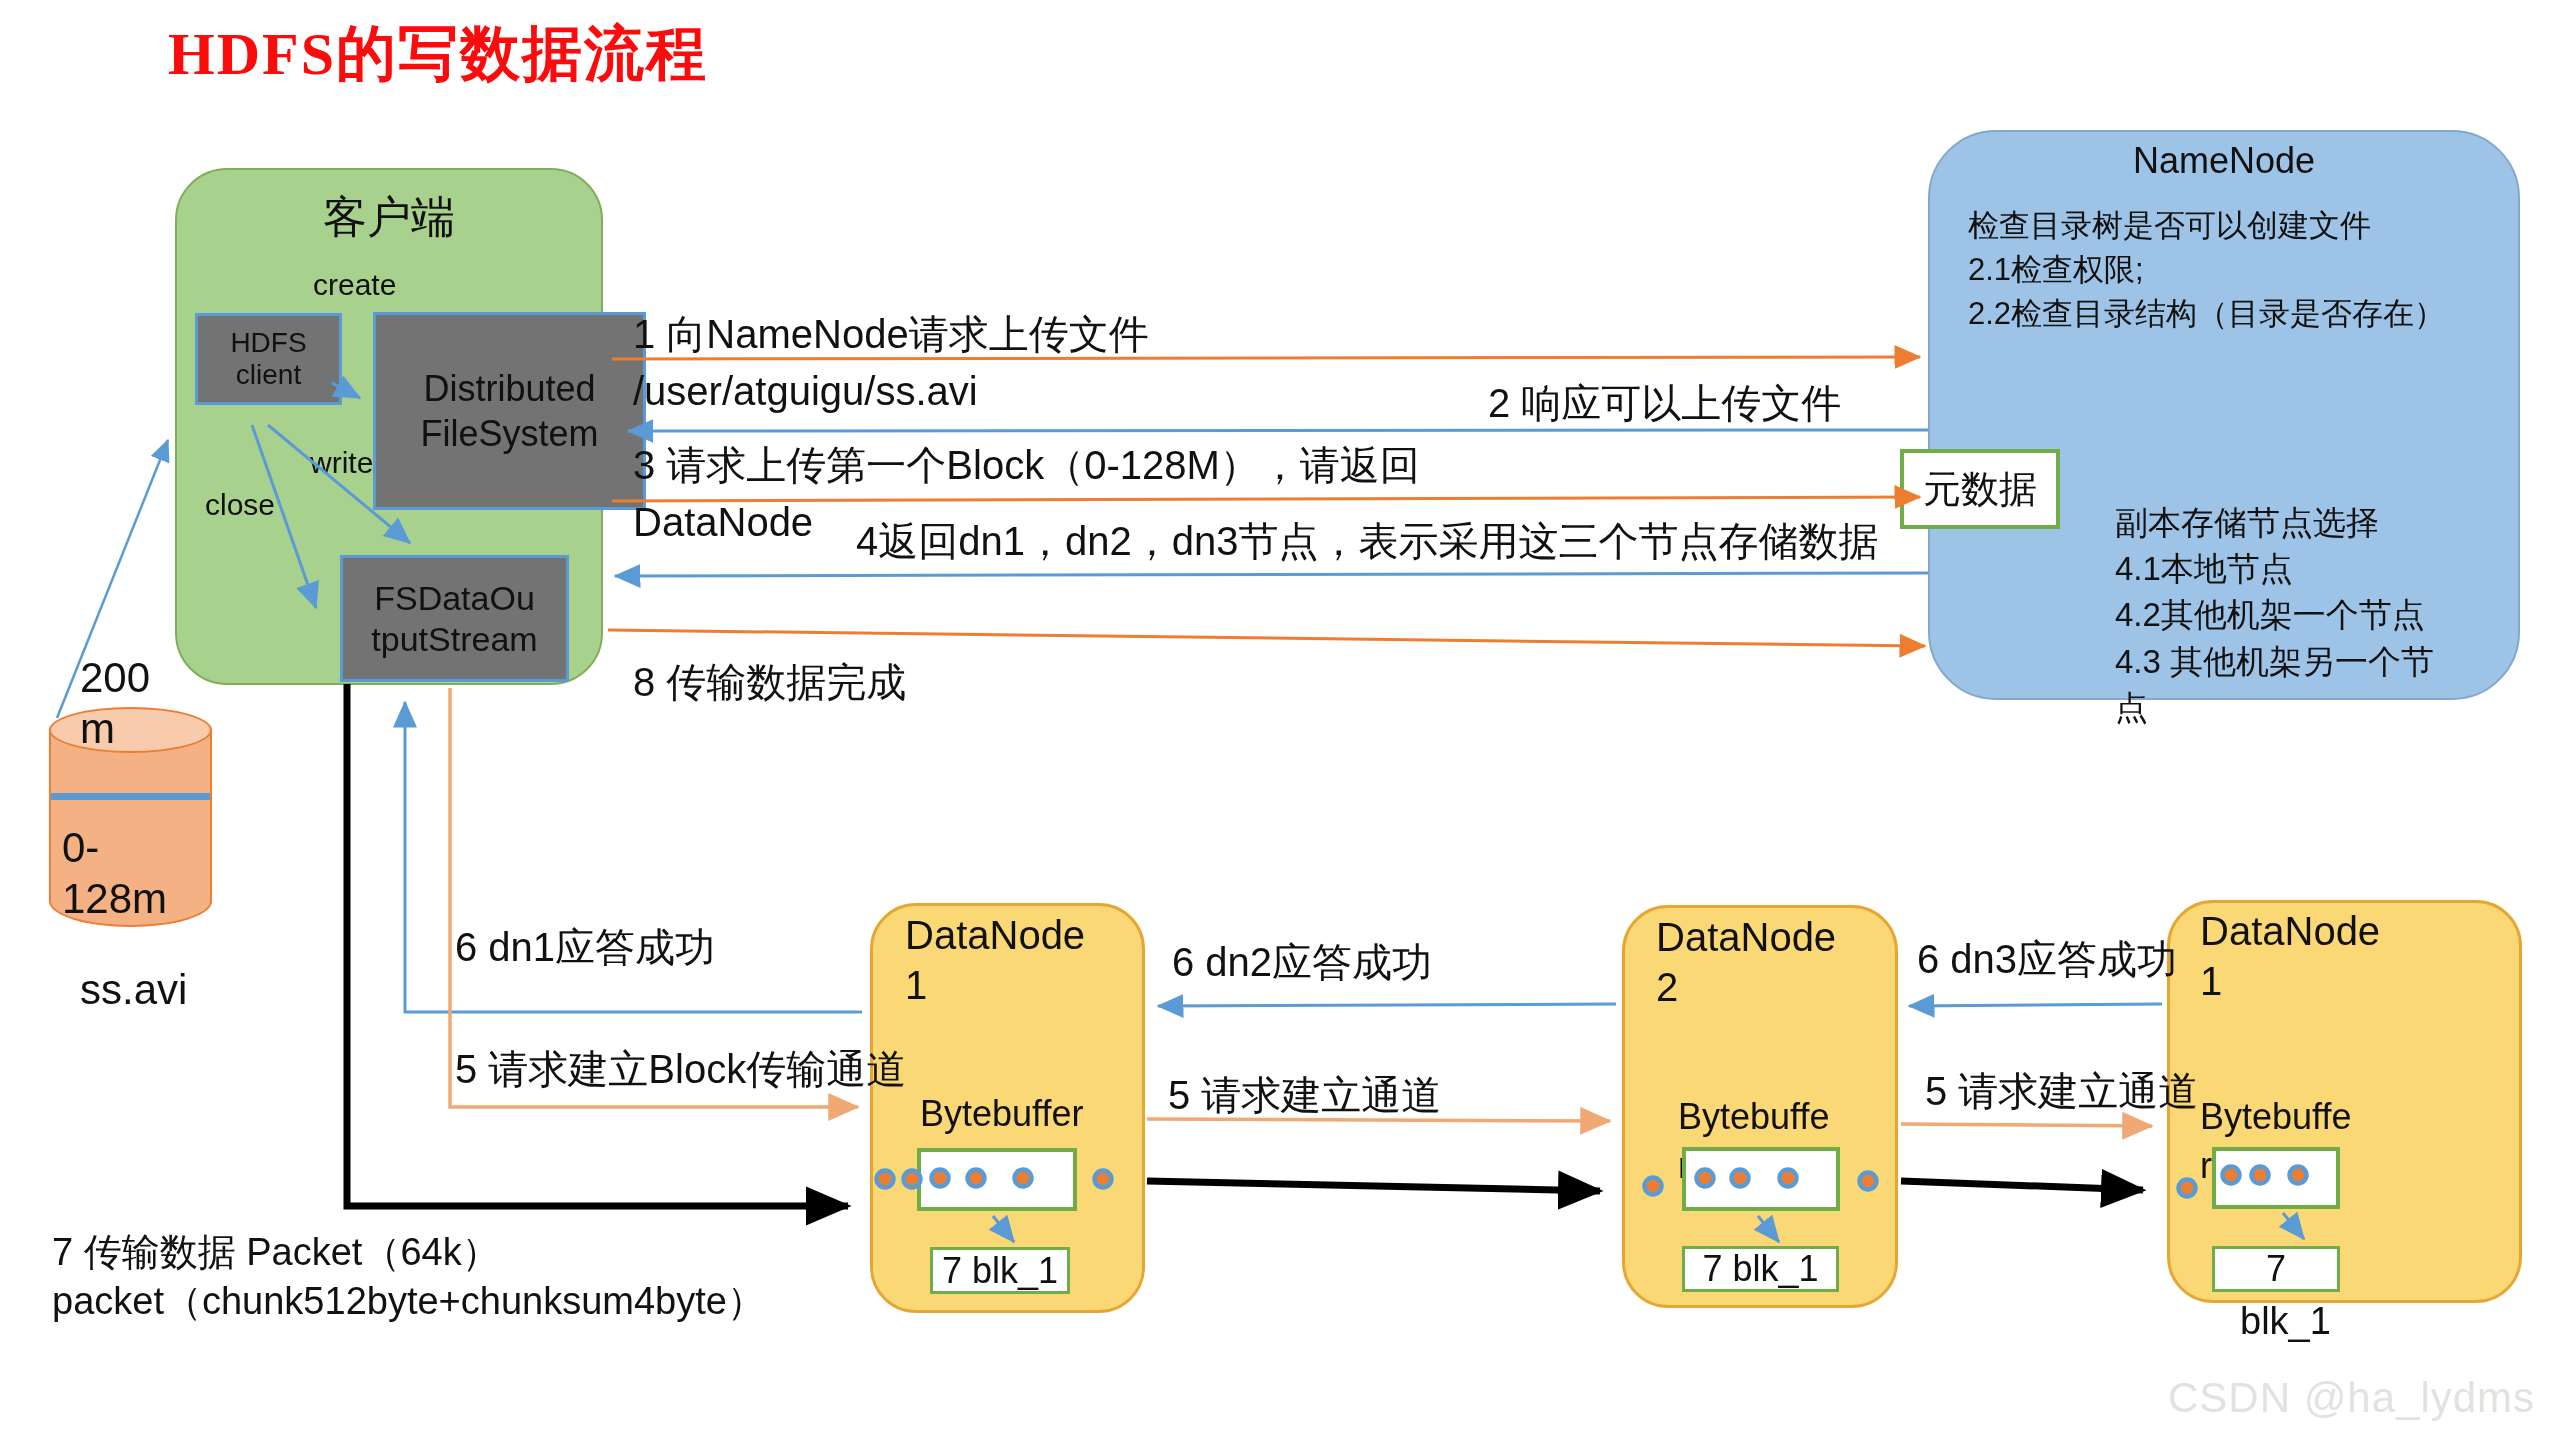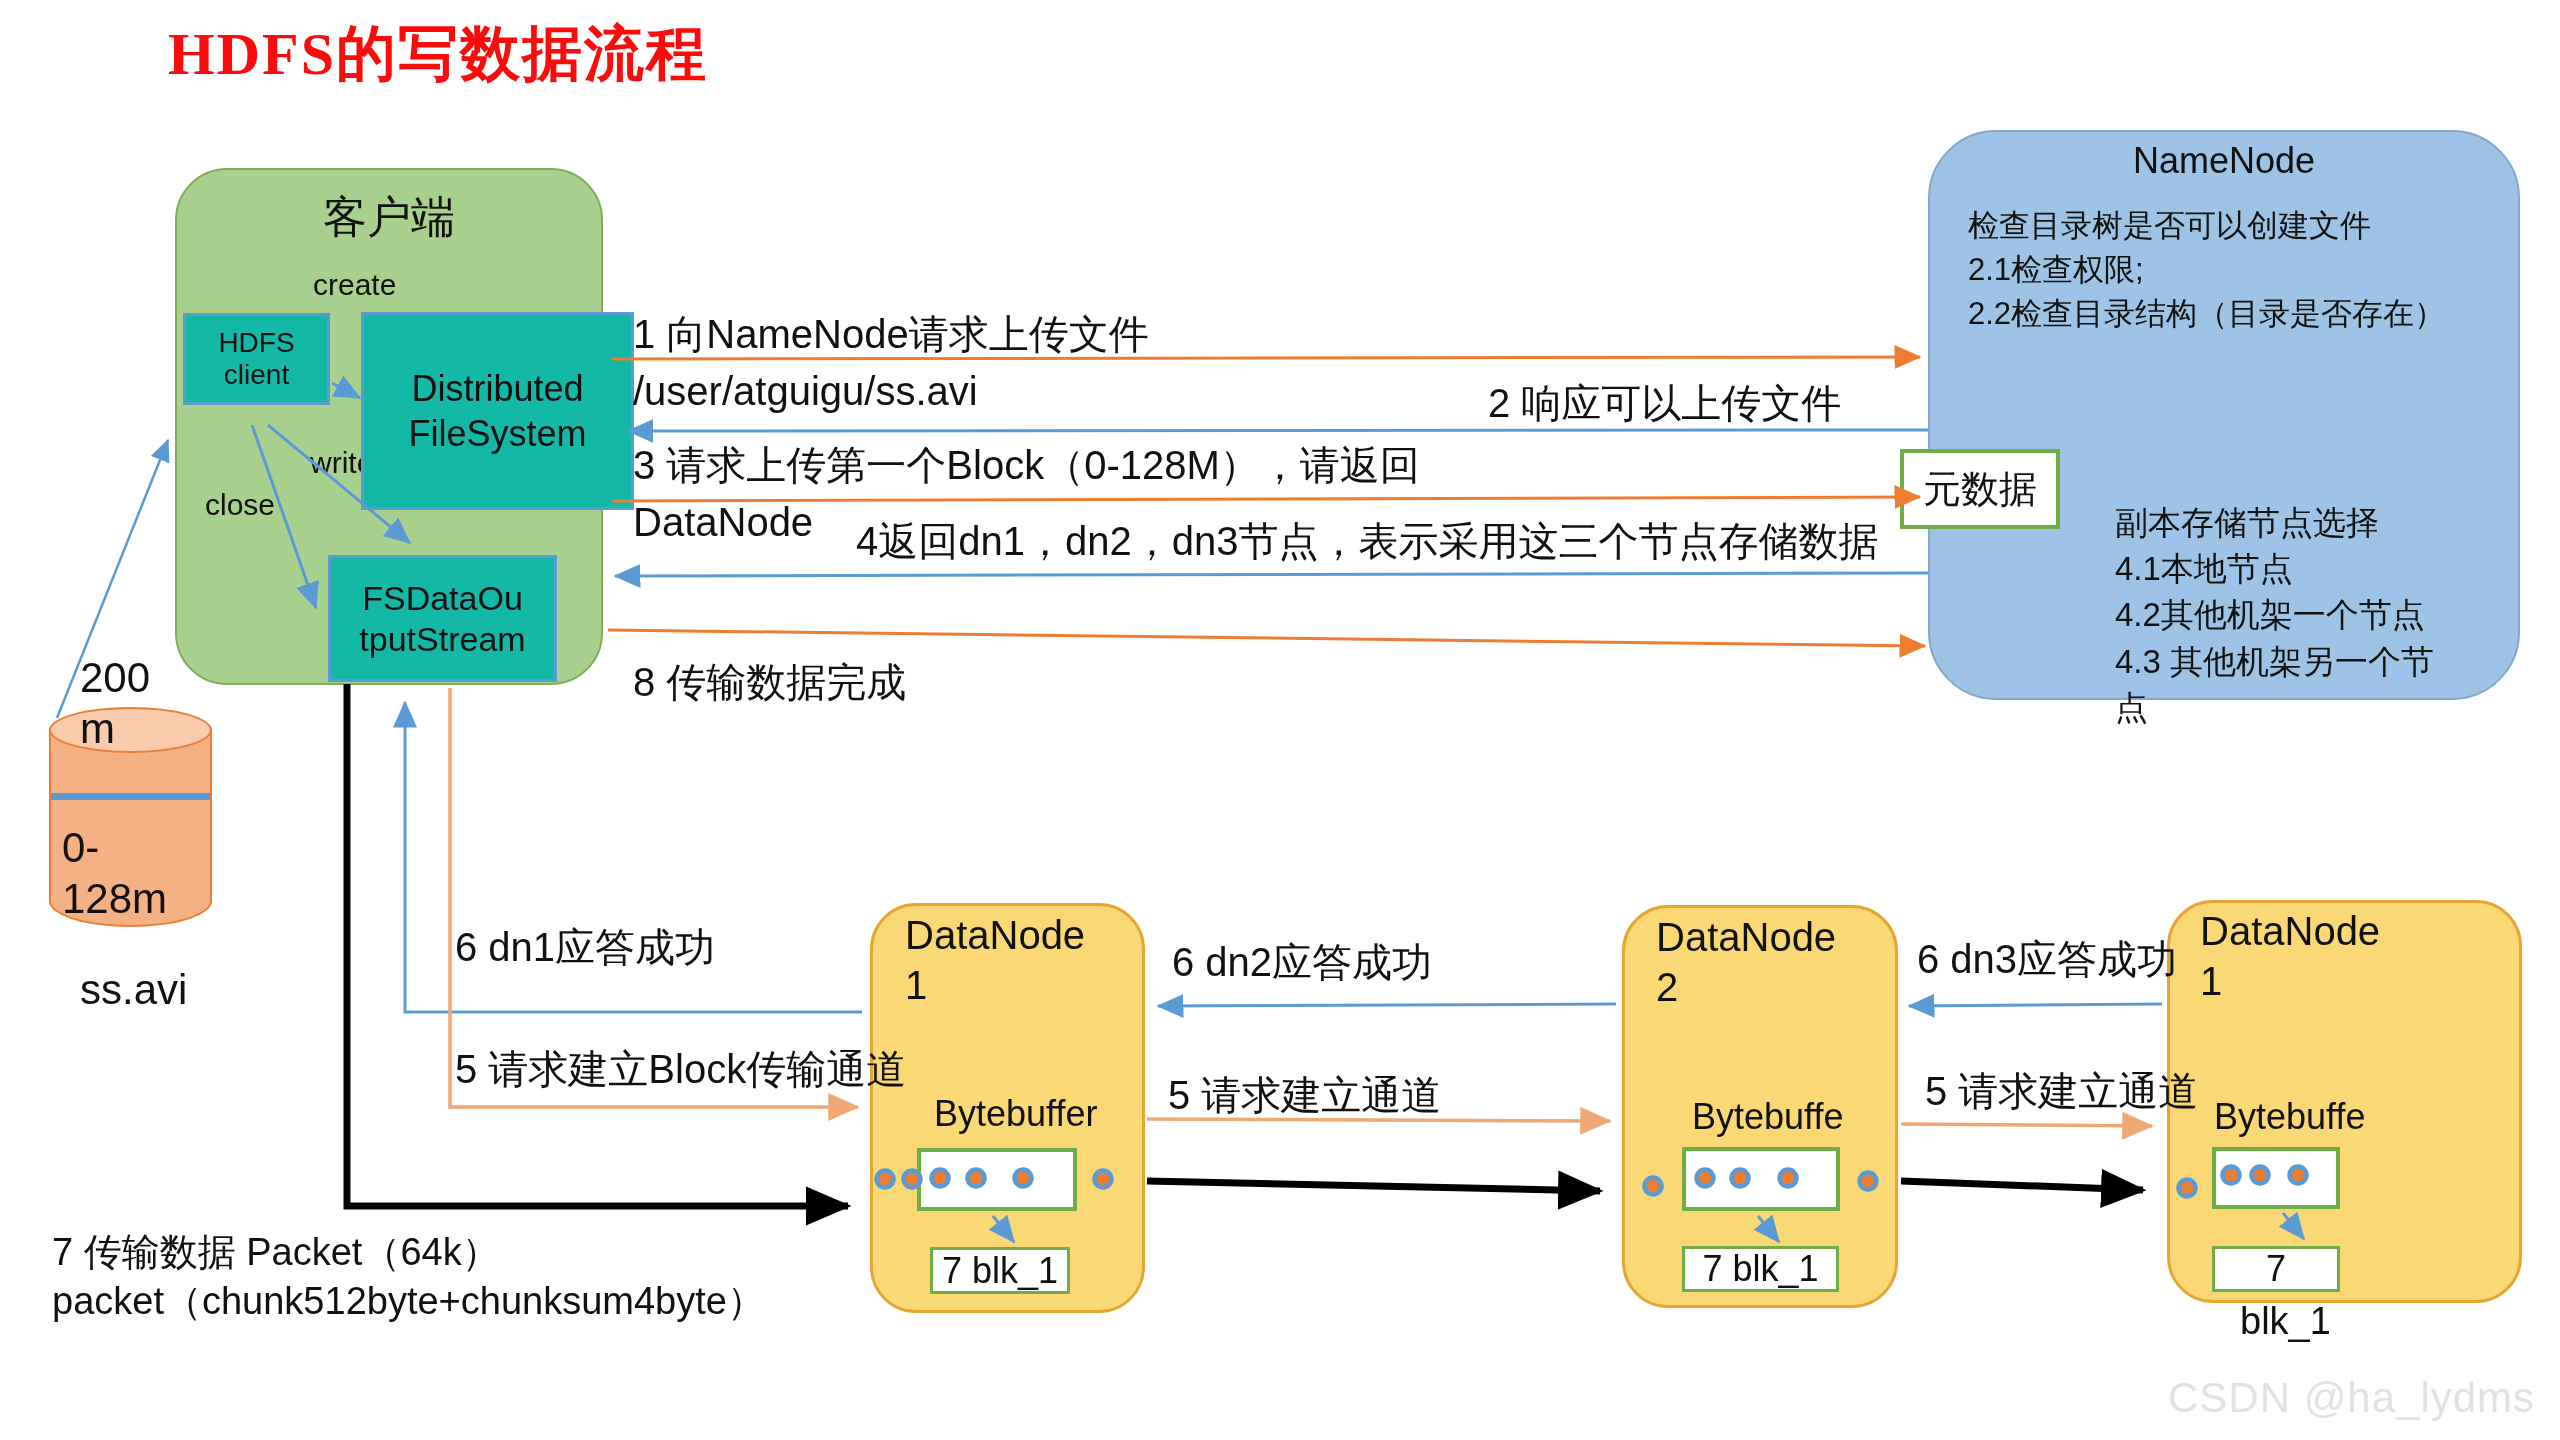--- a/index.html
+++ b/index.html
@@ -15,22 +15,22 @@
     font-family:"Liberation Serif","DejaVu Serif",serif;letter-spacing:2px;
   }
   
   #client-box{
     left:175px;top:168px;width:428px;height:517px;background:#a9d18e;
     border:2px solid #7fae58;border-radius:52px;box-sizing:border-box;
   }
   #client-title{left:175px;top:188px;width:428px;text-align:center;font-size:44px;color:#111;}
   .small-green-label{font-size:30px;color:#111;}
   .white-blue-box{
-    background:#14b8a6;border:3px solid #5b9bd5;box-sizing:border-box;
-    display:flex;align-items:center;justify-content:center;text-align:center;color:#111;
+    background:#737373;border:3px solid #5b9bd5;box-sizing:border-box;
+    display:flex;align-items:center;justify-content:center;text-align:center;color:#111;margin-left:12px;
   }
   #hdfs-client-box{left:183px;top:313px;width:147px;height:92px;font-size:28px;line-height:1.15;}
   #dfs-box{left:361px;top:312px;width:273px;height:198px;font-size:36px;line-height:1.25;}
   #stream-box{left:328px;top:555px;width:229px;height:127px;font-size:34px;line-height:1.2;
     word-break:break-all;padding:0 27px;}
   
   #namenode-box{
     left:1928px;top:130px;width:592px;height:570px;background:#9dc3e6;
     border:2px solid #84a7cc;border-radius:68px;box-sizing:border-box;
   }
@@ -49,21 +49,21 @@
     border:2px solid #ed7d31;border-top:none;border-radius:0 0 82px 82px / 0 0 26px 26px;box-sizing:border-box;}
   #cyl-top{left:49px;top:707px;width:163px;height:46px;background:#f8cbad;
     border:2px solid #ed7d31;border-radius:50%;box-sizing:border-box;}
   #cyl-divider{left:51px;top:793px;width:159px;height:7px;background:#5b9bd5;}
   .cyl-label{font-size:42px;color:#111;line-height:1.22;}
   
   .datanode-box{
     position:absolute;background:#fbd876;border:3px solid #e5a732;border-radius:46px;box-sizing:border-box;
   }
   .dn-title{position:absolute;font-size:40px;line-height:1.25;color:#111;}
-  .dn-buffer-label{position:absolute;font-size:36px;line-height:1.35;color:#111;word-break:break-all;margin-left:14px;}
+  .dn-buffer-label{position:absolute;font-size:36px;line-height:1.35;color:#111;word-break:break-all;}
   .buffer-box{position:absolute;background:#fff;border:4px solid #70ad47;box-sizing:border-box;}
   .blk-box{position:absolute;background:#fff;border:3px solid #70ad47;box-sizing:border-box;
     display:flex;align-items:center;justify-content:center;font-size:36px;color:#111;}
   #watermark{left:2168px;top:1374px;width:390px;font-size:42px;color:#e4e2df;letter-spacing:1px;}
   svg#overlay{position:absolute;left:0;top:0;z-index:5;pointer-events:none;}
   .lbl{z-index:6;}
 </style>
 </head>
 <body>
 

